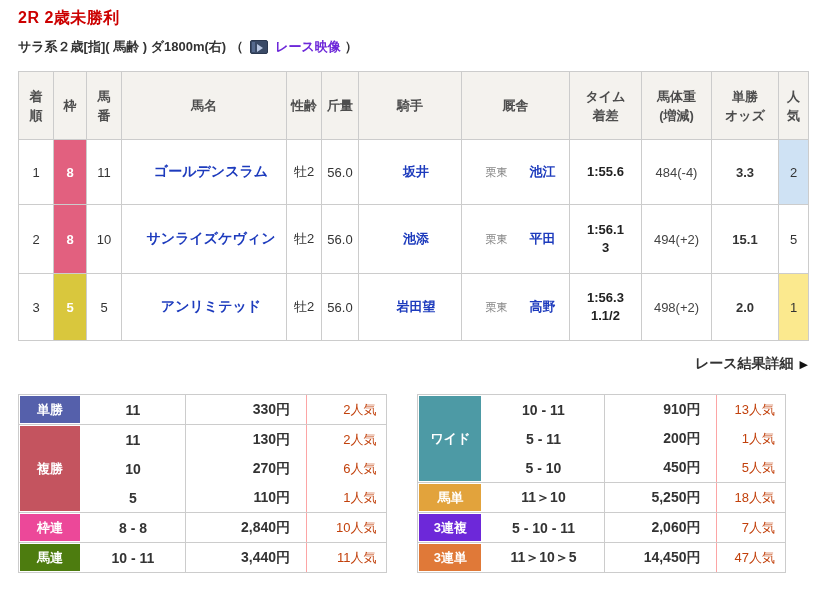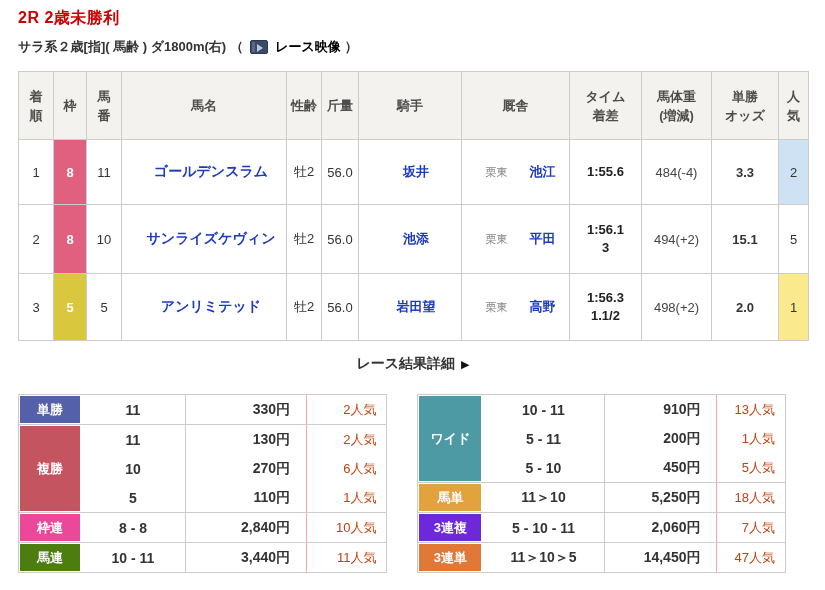--- a/index.html
+++ b/index.html
@@ -7,21 +7,21 @@
   body { font-family:"Liberation Sans","DejaVu Sans",sans-serif; color:#333; }
   .page { padding:8px 18px 0 18px; width:804px; }
 
   
   .race-title { color:#cc0000; font-size:16px; font-weight:bold; letter-spacing:.5px; }
   .race-sub { margin-top:9px; font-size:13px; font-weight:bold; color:#333; display:flex; align-items:center; gap:4px; }
   .video-icon { display:inline-block; width:18px; height:14px; background:#3a4a66; border:1px solid #2b3850; border-radius:2px; position:relative; margin:0 3px; }
   .video-icon::before { content:""; position:absolute; left:6px; top:3px; width:0; height:0;
     border-left:6px solid #b9c7e2; border-top:4px solid transparent; border-bottom:4px solid transparent; }
   .video-icon::after { content:""; position:absolute; left:1px; top:1px; bottom:1px; width:3px; background:#566a8e; }
-  .video-link { color:#000000; cursor:pointer; }
+  .video-link { color:#6d28d9; cursor:pointer; }
 
   
   table.results { border-collapse:collapse; table-layout:fixed; width:790px; margin-top:15px; }
   table.results th, table.results td { border:1px solid #ccc; text-align:center; vertical-align:middle; }
   table.results th { background:#f4f2ee; color:#4d4d4d; font-size:13px; font-weight:bold;
     height:68px; white-space:pre-line; line-height:19px; }
   table.results td { background:#fff; font-size:13px; }
   table.results tr.r0 td { height:65px; }
   table.results tr.r1 td { height:69px; }
   table.results tr.r2 td { height:67px; }
@@ -33,21 +33,21 @@
   td.jockey { text-align:left; padding-left:12px; font-size:14px; }
   td.stable { text-align:left; padding-left:10px; }
   .region { font-size:11px; color:#888; margin-right:4px; }
   .trainer { font-size:13px;margin-left:18px; }
   td.time { font-weight:bold; color:#222; font-size:14px; line-height:18px; }
   td.bodyw { color:#444; }
   td.odds { font-weight:bold; font-size:14px; color:#333; }
   td.pop { font-size:14px; }
 
   
-  .detail-row { width:790px; text-align:center; margin-top:13px; }
+  .detail-row { width:790px; text-align:right; margin-top:13px; }
   .detail-link { font-size:14px; font-weight:bold; color:#333; text-decoration:none; cursor:pointer; }
   .detail-arrow { font-size:11px; margin-left:6px; color:#111; }
 
   
   .payouts { display:flex; margin-top:21px; gap:30px; }
   .ptable { border:1px solid #ccc; background:#fff; }
   .ptable.left  { width:380px; }
   .ptable.right { width:379px; }
   .pgroup { display:flex; border-top:1px solid #ccc; }
   .pgroup:first-child { border-top:none; }

